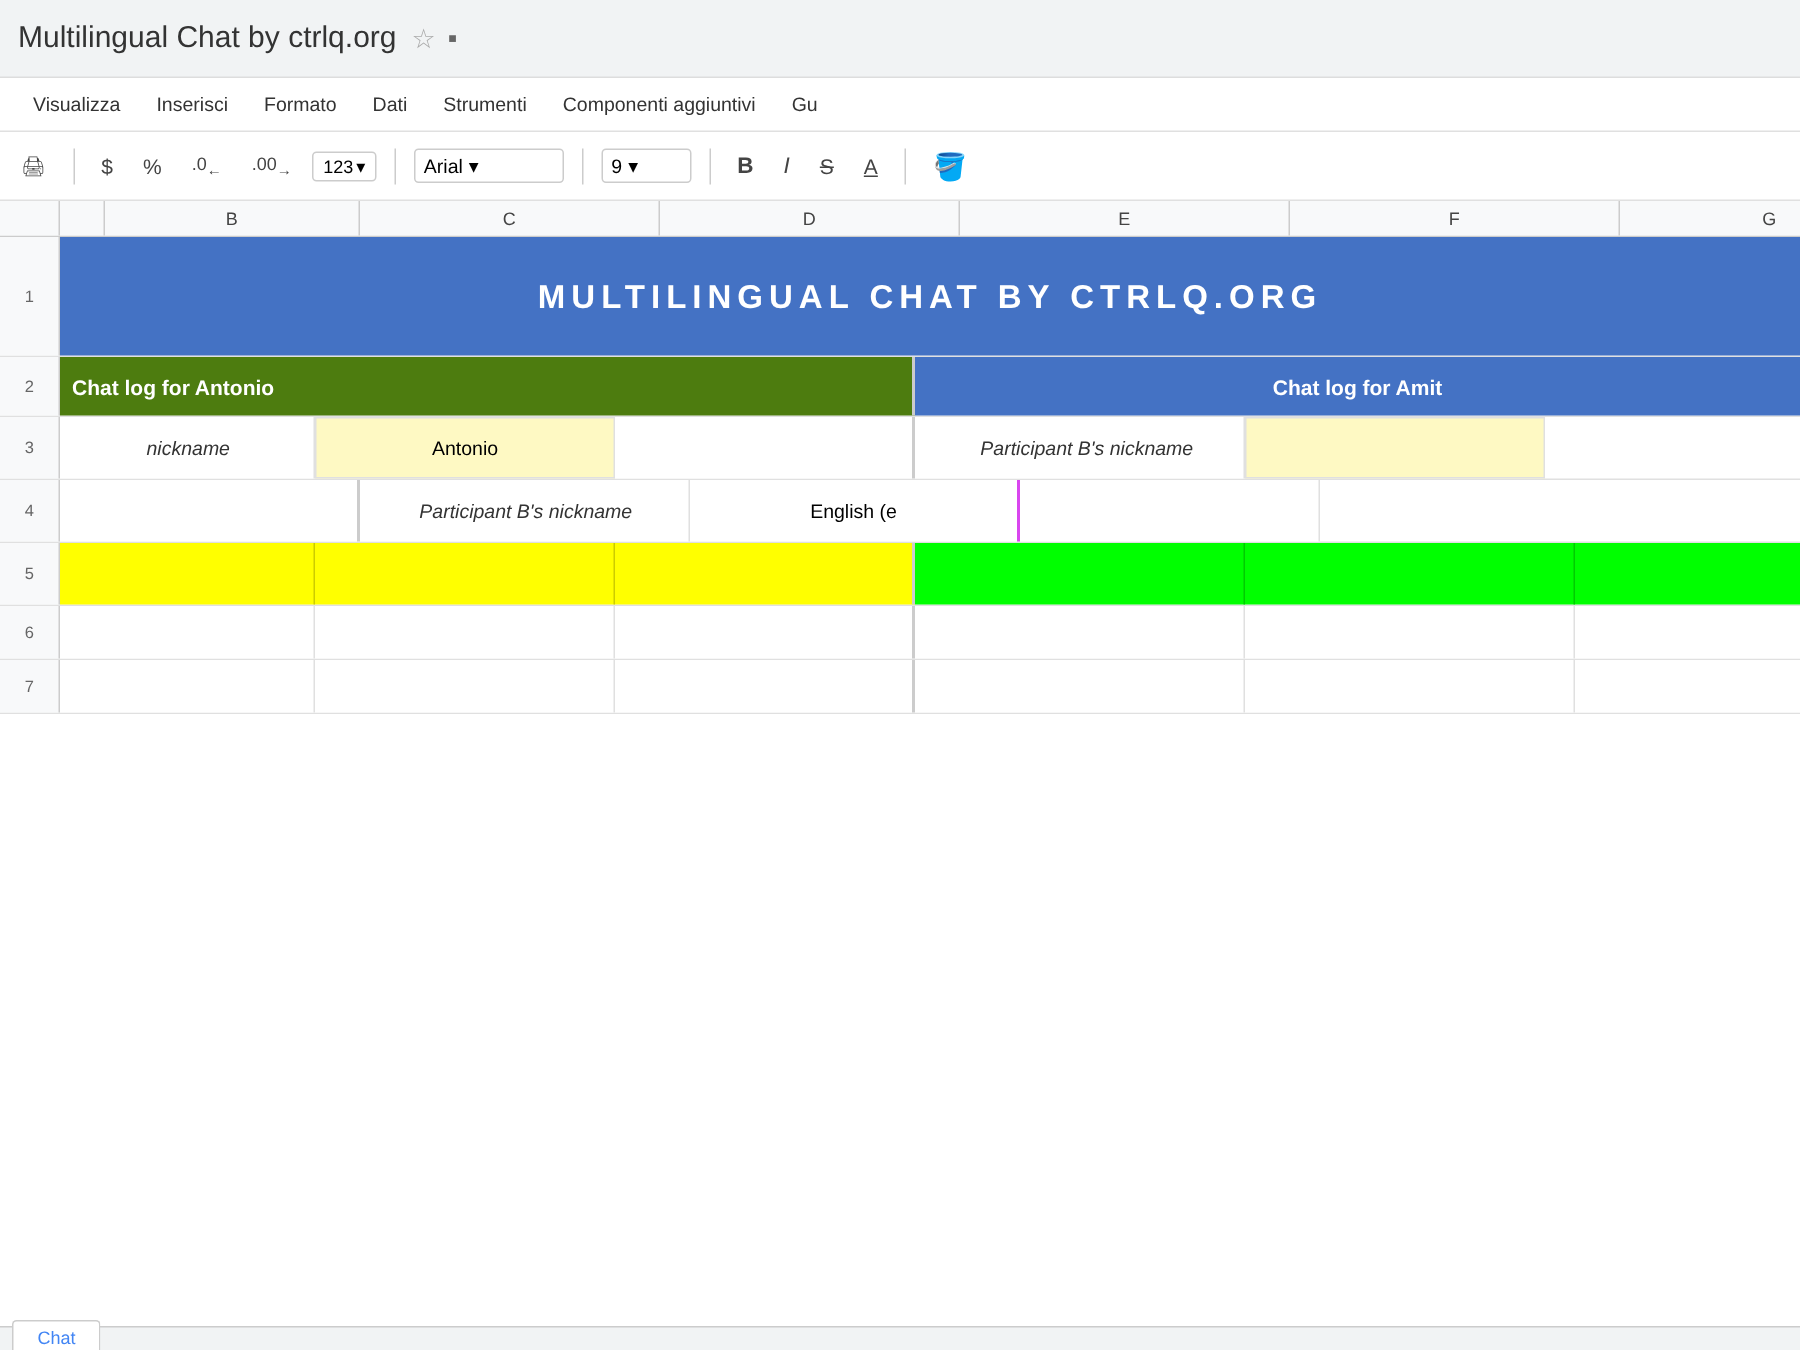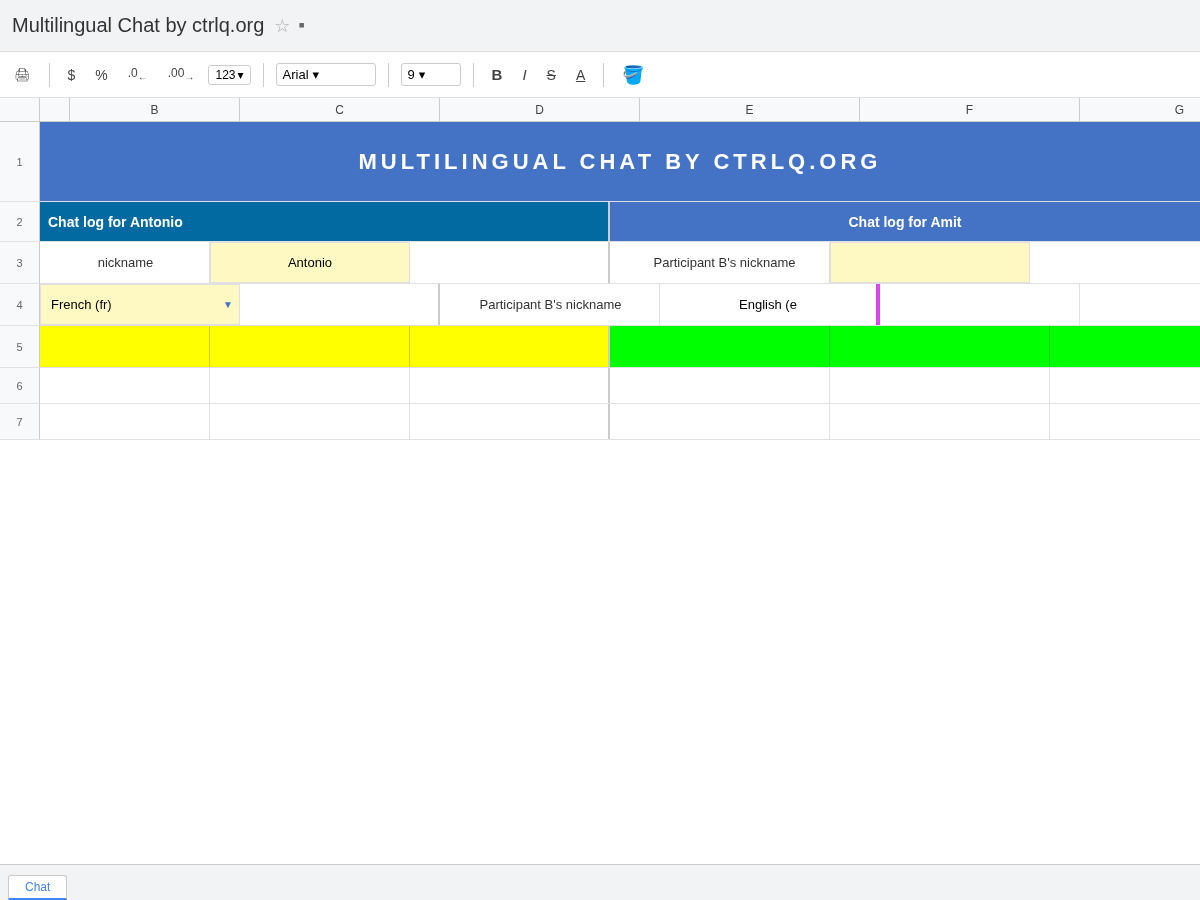--- a/index.html
+++ b/index.html
@@ -175,37 +175,38 @@
       display: flex;
       height: 40px;
       border-bottom: 1px solid #e0e0e0;
     }
     .cell-label {
       font-size: 13px;
       color: #333;
       display: flex;
       align-items: center;
       padding-left: 8px;
+      font-style: italic;
     }
     .cell-value-cream {
       background: #fef9c3;
       border: 1px solid #e0e0e0;
     }
     .cell-value-white {
       background: #fff;
     }
     .cell-center {
       justify-content: center;
     }
 
     
     #sheet-tab {
       display: flex;
-      align-items: flex-end;
-      height: 36px;
+      align-items: center;
+      height: 16px;
       background: #f1f3f4;
       border-top: 1px solid #ccc;
       padding: 0 8px;
       gap: 4px;
     }
     .tab-item {
       background: #fff;
       border: 1px solid #ccc;
       border-bottom: none;
       padding: 4px 16px;
@@ -234,20 +235,29 @@
 <body>
 
 <div id="app">
 
   <div id="title-bar">
     <span class="title-text">Multilingual Chat by ctrlq.org</span>
     <span class="star-icon">☆</span>
     <span class="folder-icon">▪</span>
   </div>
 
+  <div id="menu-bar">
+    <div class="menu-item">Visualizza</div>
+    <div class="menu-item">Inserisci</div>
+    <div class="menu-item">Formato</div>
+    <div class="menu-item">Dati</div>
+    <div class="menu-item">Strumenti</div>
+    <div class="menu-item">Componenti aggiuntivi</div>
+    <div class="menu-item">Gu</div>
+  </div>
 
   <div id="toolbar">
 
     <button class="toolbar-btn">🖨</button>
     <div class="toolbar-separator"></div>
 
     <button class="toolbar-btn format-dollar">$</button>
     <button class="toolbar-btn format-pct">%</button>
     <button class="toolbar-btn format-dec">.0<sub>←</sub></button>
     <button class="toolbar-btn format-dec">.00<sub>→</sub></button>
@@ -294,21 +304,21 @@
     <div class="sheet-row" style="height:80px;">
       <div class="row-num">1</div>
       <div style="flex:1; background:#4472c4; display:flex; align-items:center; justify-content:center;">
         <span style="color:white; font-size:22px; font-weight:bold; letter-spacing:4px; font-family:Arial;">MULTILINGUAL CHAT BY CTRLQ.ORG</span>
       </div>
     </div>
 
     <div class="sheet-row" style="height:40px;">
       <div class="row-num">2</div>
 
-      <div style="display:flex; width:570px; background:#0369a1; align-items:center; padding-left:8px; border-right:2px solid #ccc;">
+      <div style="display:flex; width:570px; background:#4d7c0f; align-items:center; padding-left:8px; border-right:2px solid #ccc;">
         <span style="color:white; font-size:14px; font-weight:bold;">Chat log for Antonio</span>
       </div>
 
       <div style="display:flex; flex:1; background:#4472c4; align-items:center; justify-content:center;">
         <span style="color:white; font-size:14px; font-weight:bold;">Chat log for Amit</span>
       </div>
     </div>
 
     <div class="sheet-row data-row" style="height:42px;">
       <div class="row-num">3</div>
@@ -322,30 +332,26 @@
       <div class="cell col-e cell-label" style="background:#fff; border-right:1px solid #e0e0e0;padding-left:16px;">Participant B's nickname</div>
 
 
       <div class="cell col-g cell-value-cream cell-center" style="border-right:1px solid #e0e0e0;"></div>
     </div>
 
     <div class="sheet-row data-row" style="height:42px;">
       <div class="row-num">4</div>
 
 
-      <div class="cell col-c cell-value-cream cell-center" style="border-right:1px solid #e0e0e0; position:relative; justify-content:space-between; padding:0 24px 0 10px;">
-        <span>French (fr)</span>
-        <span style="position:absolute; right:6px; color:#4472c4; font-size:10px;">▼</span>
-      </div>
 
       <div class="cell col-d" style="background:#fff; border-right:2px solid #ccc;"></div>
 
       <div class="cell col-e cell-label" style="background:#fff; border-right:1px solid #e0e0e0;">Participant B's nickname</div>
 
-      <div class="cell col-f cell-value-white cell-center" style="border-right:4px solid #d946ef;">English (e</div>
+      <div class="cell col-f cell-value-white cell-center" style="border-right:2px solid #d946ef;">English (e</div>
 
       <div class="cell col-g cell-value-white" style="border-right:1px solid #e0e0e0;"></div>
     </div>
 
     <div class="sheet-row" style="height:42px;">
       <div class="row-num">5</div>
 
       <div style="display:flex; width:570px;">
         <div class="cell col-b" style="background:#ffff00; border-right:1px solid #cccc00;"></div>
         <div class="cell col-c" style="background:#ffff00; border-right:1px solid #cccc00;"></div>

